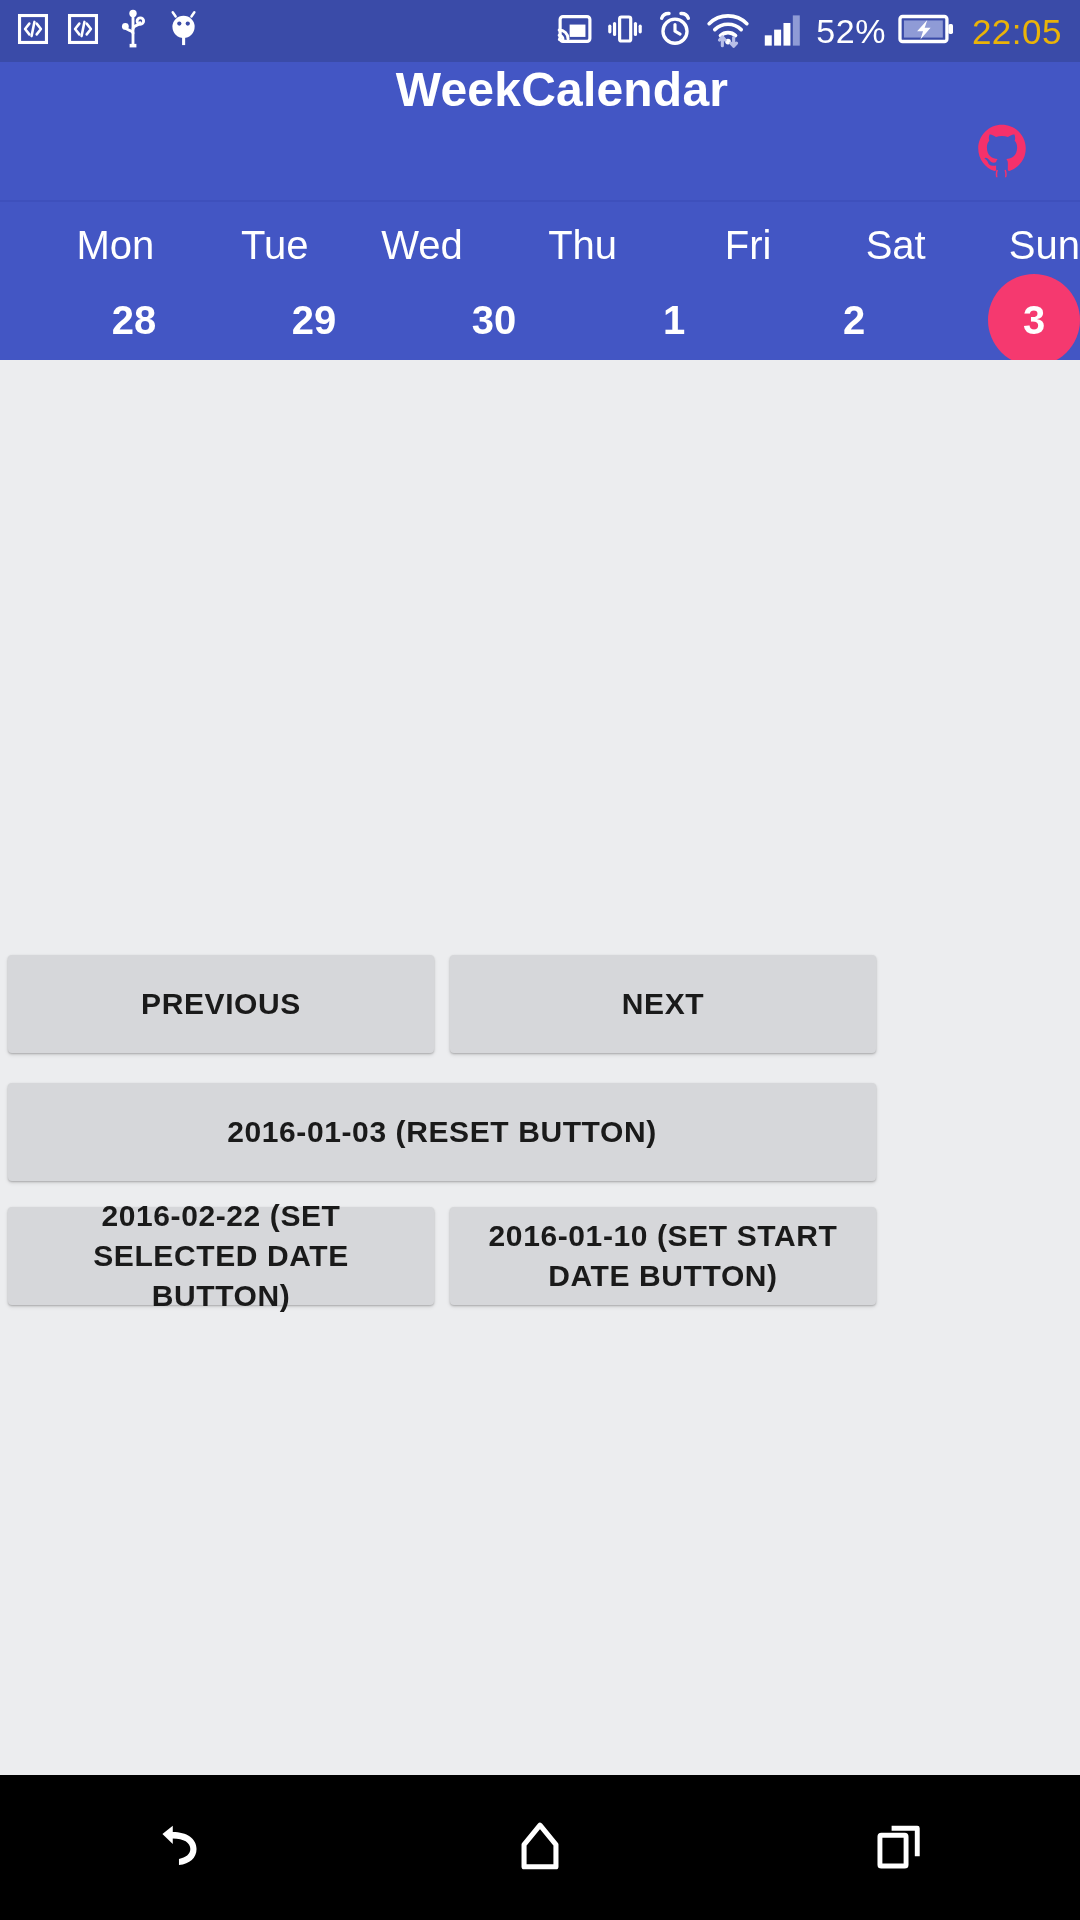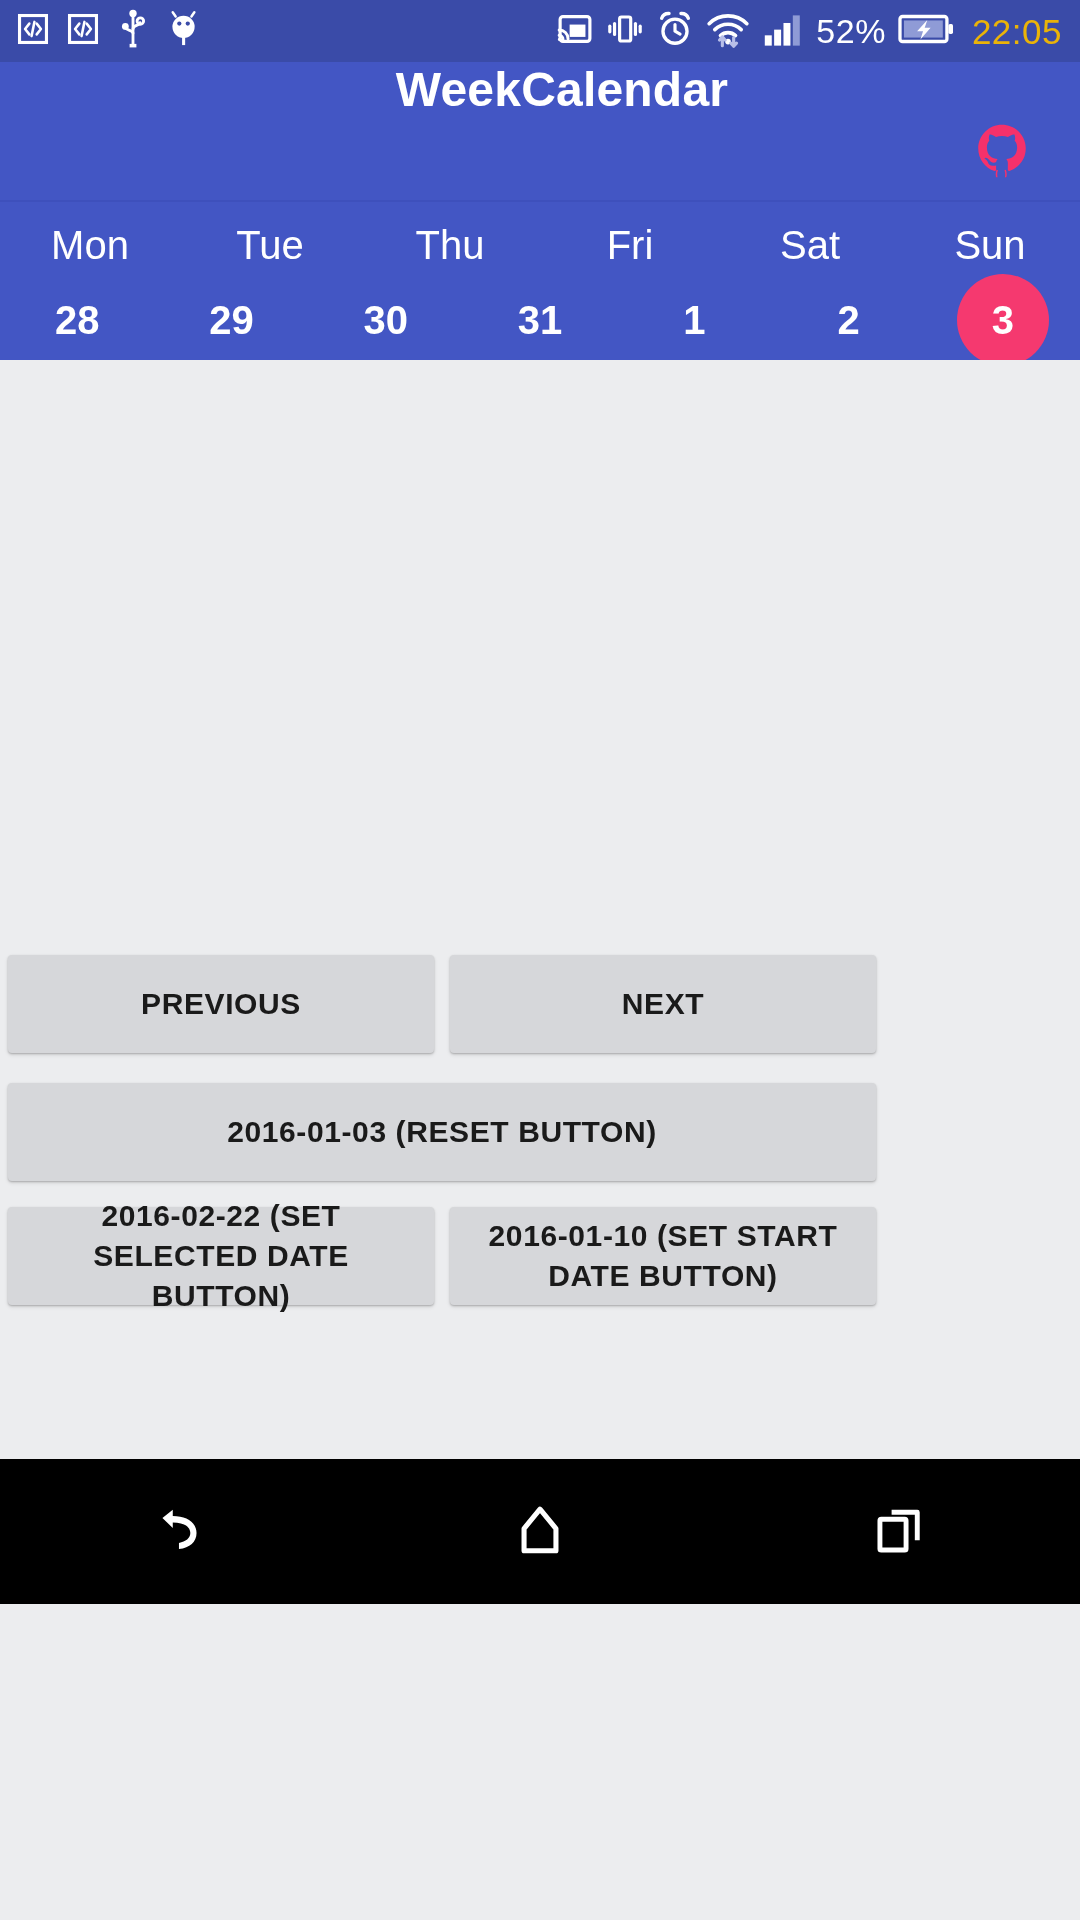--- a/index.html
+++ b/index.html
@@ -2,21 +2,21 @@
 <html><head>
 <meta charset="utf-8">
 <style>
   * { box-sizing: border-box; margin: 0; padding: 0; }
   html, body {
     width: 1080px; height: 1920px;
     background: #ECEDEF;
     font-family: "Liberation Sans", sans-serif;
     overflow: hidden;
   }
-  #screen { position: relative; width: 1080px; height: 1604px; }
+  #screen { position: relative; width: 1080px; height: 1920px; }
 
   
   .statusbar {
     position: absolute; top: 0; left: 0;
     width: 1080px; height: 62px;
     background: #3A4BA8;
     display: flex; align-items: center;
     padding: 0 18px 0 16px;
   }
   .sb-left { display: flex; align-items: center; gap: 16px; }
@@ -56,21 +56,21 @@
     border-top: 2px solid #3E50BC;
   }
   .week-row {
     position: absolute; left: 0; width: 1080px;
     display: flex;
   }
   .week-row.names { top: 14px; height: 58px; }
   .week-row.nums  { top: 76px; height: 84px; }
   .wcell {
     flex: 1 1 0; position: relative;
-    display: flex; align-items: center; justify-content: center;
+    display: flex; align-items: center; justify-content: flex-end;
   }
   .dayname {
     color: #FFFFFF; font-size: 40px; font-weight: 400; line-height: 1;
   }
   .daynum-wrap {
     width: 92px; height: 92px; border-radius: 50%;
     display: flex; align-items: center; justify-content: center;
   }
   .daynum-wrap.selected { background: #F5396F; }
   .daynum {
@@ -237,20 +237,23 @@
 
   <div class="weekheader">
     <div class="week-row names">
       <div class="wcell">
         <span class="dayname">Mon</span>
       </div>
       <div class="wcell">
         <span class="dayname">Tue</span>
       </div>
       <div class="wcell">
+        <span class="dayname">Wed</span>
+      </div>
+      <div class="wcell">
         <span class="dayname">Thu</span>
       </div>
       <div class="wcell">
         <span class="dayname">Fri</span>
       </div>
       <div class="wcell">
         <span class="dayname">Sat</span>
       </div>
       <div class="wcell">
         <span class="dayname">Sun</span>
@@ -264,25 +267,20 @@
         </div>
       </div>
       <div class="wcell">
         <div class="daynum-wrap">
           <span class="daynum">29</span>
         </div>
       </div>
       <div class="wcell">
         <div class="daynum-wrap">
           <span class="daynum">30</span>
-        </div>
-      </div>
-      <div class="wcell">
-        <div class="daynum-wrap">
-          <span class="daynum">31</span>
         </div>
       </div>
       <div class="wcell">
         <div class="daynum-wrap">
           <span class="daynum">1</span>
         </div>
       </div>
       <div class="wcell">
         <div class="daynum-wrap">
           <span class="daynum">2</span>

